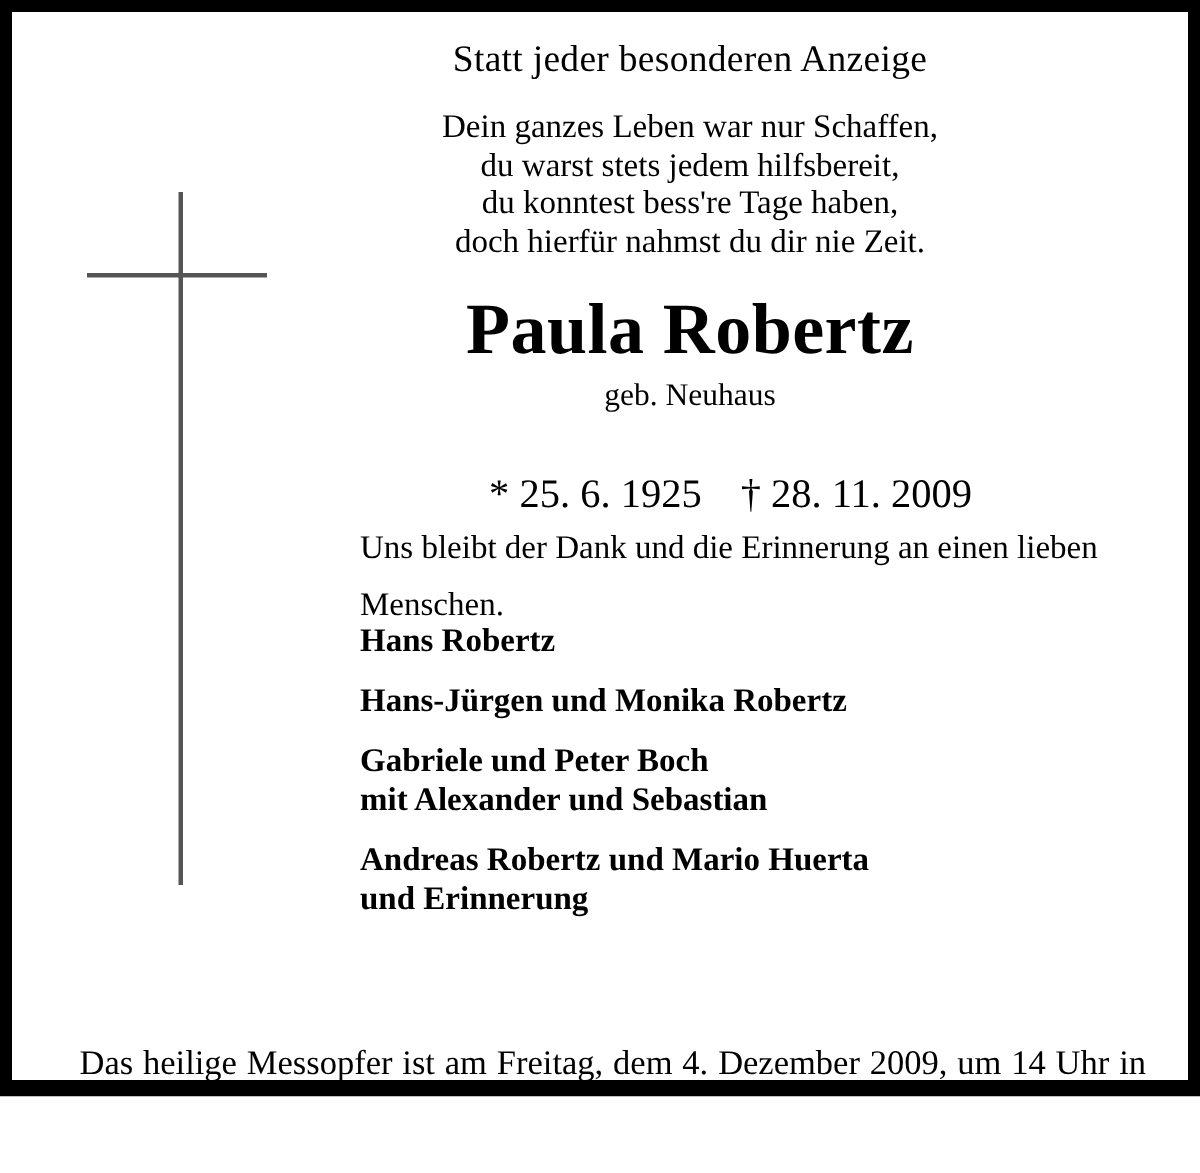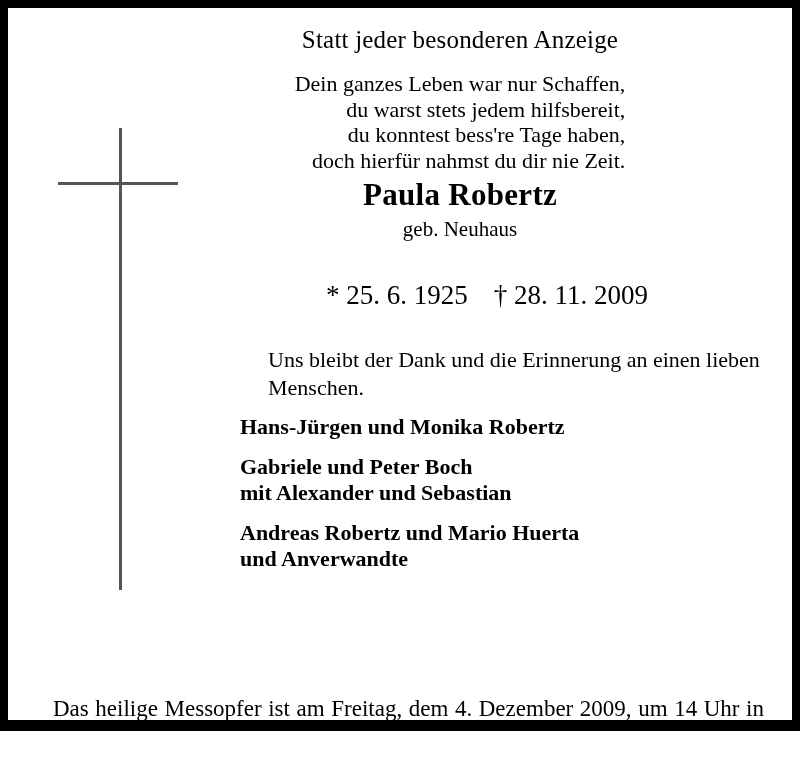--- a/index.html
+++ b/index.html
@@ -65,31 +65,31 @@
     width: 480px;
     text-align: center;
   }
   #headline {
     font-size: 25px;
     line-height: 1.25;
     letter-spacing: 0.2px;
   }
   #poem {
     display: inline-block;
-    text-align: right;
+    text-align: center;
     margin-top: 16px;
     font-size: 22px;
     line-height: 25.5px;
   }
   #poem .poem-line {
     white-space: pre;
   }
   #deceased-name {
-    margin-top: 6px;
-    font-size: 31px;
+    margin-top: 22px;
+    font-size: 48px;
     font-weight: bold;
     line-height: 1.06;
     letter-spacing: 0.3px;
   }
   #maiden-name {
     margin-top: 5px;
     font-size: 21px;
     line-height: 1.2;
     font-family: Liberation Serif, serif;
   }
@@ -104,22 +104,21 @@
     width: 26px;
   }
 
   
   #tribute {
     position: absolute;
     left: 232px;
     top: 338px;
     width: 518px;
     font-size: 22px;
-    line-height: 28px;
-    margin-left: 28px;
+    line-height: 38px;
   }
   #family-list {
     position: absolute;
     left: 232px;
     top: 406px;
     width: 520px;
     font-size: 22px;
     font-weight: bold;
     line-height: 26px;
   }
@@ -180,29 +179,32 @@
 
       <div id="life-dates">
         <span>* 25. 6. 1925</span><span class="date-gap"></span><span>† 28. 11. 2009</span>
       </div>
     </div>
 
     <div id="tribute">Uns bleibt der Dank und die Erinnerung an einen lieben Menschen.</div>
 
     <div id="family-list">
       <div class="family-group">
+        <div class="family-line">Hans Robertz</div>
+      </div>
+      <div class="family-group">
         <div class="family-line">Hans-Jürgen und Monika Robertz</div>
       </div>
       <div class="family-group">
         <div class="family-line">Gabriele und Peter Boch</div>
         <div class="family-line">mit Alexander und Sebastian</div>
       </div>
       <div class="family-group">
         <div class="family-line">Andreas Robertz und Mario Huerta</div>
-        <div class="family-line">und Anverwandte</div>
+        <div class="family-line">und Erinnerung</div>
       </div>
     </div>
 
 
     <div id="service-notice">Das heilige Messopfer ist am Freitag, dem 4. Dezember 2009, um 14 Uhr in der St. Stephanus-Kirche zu Niedereimer. Anschließend findet die Beerdigung von der Kirche aus statt.</div>
 
   </div>
 </div>
 
 </body></html>

